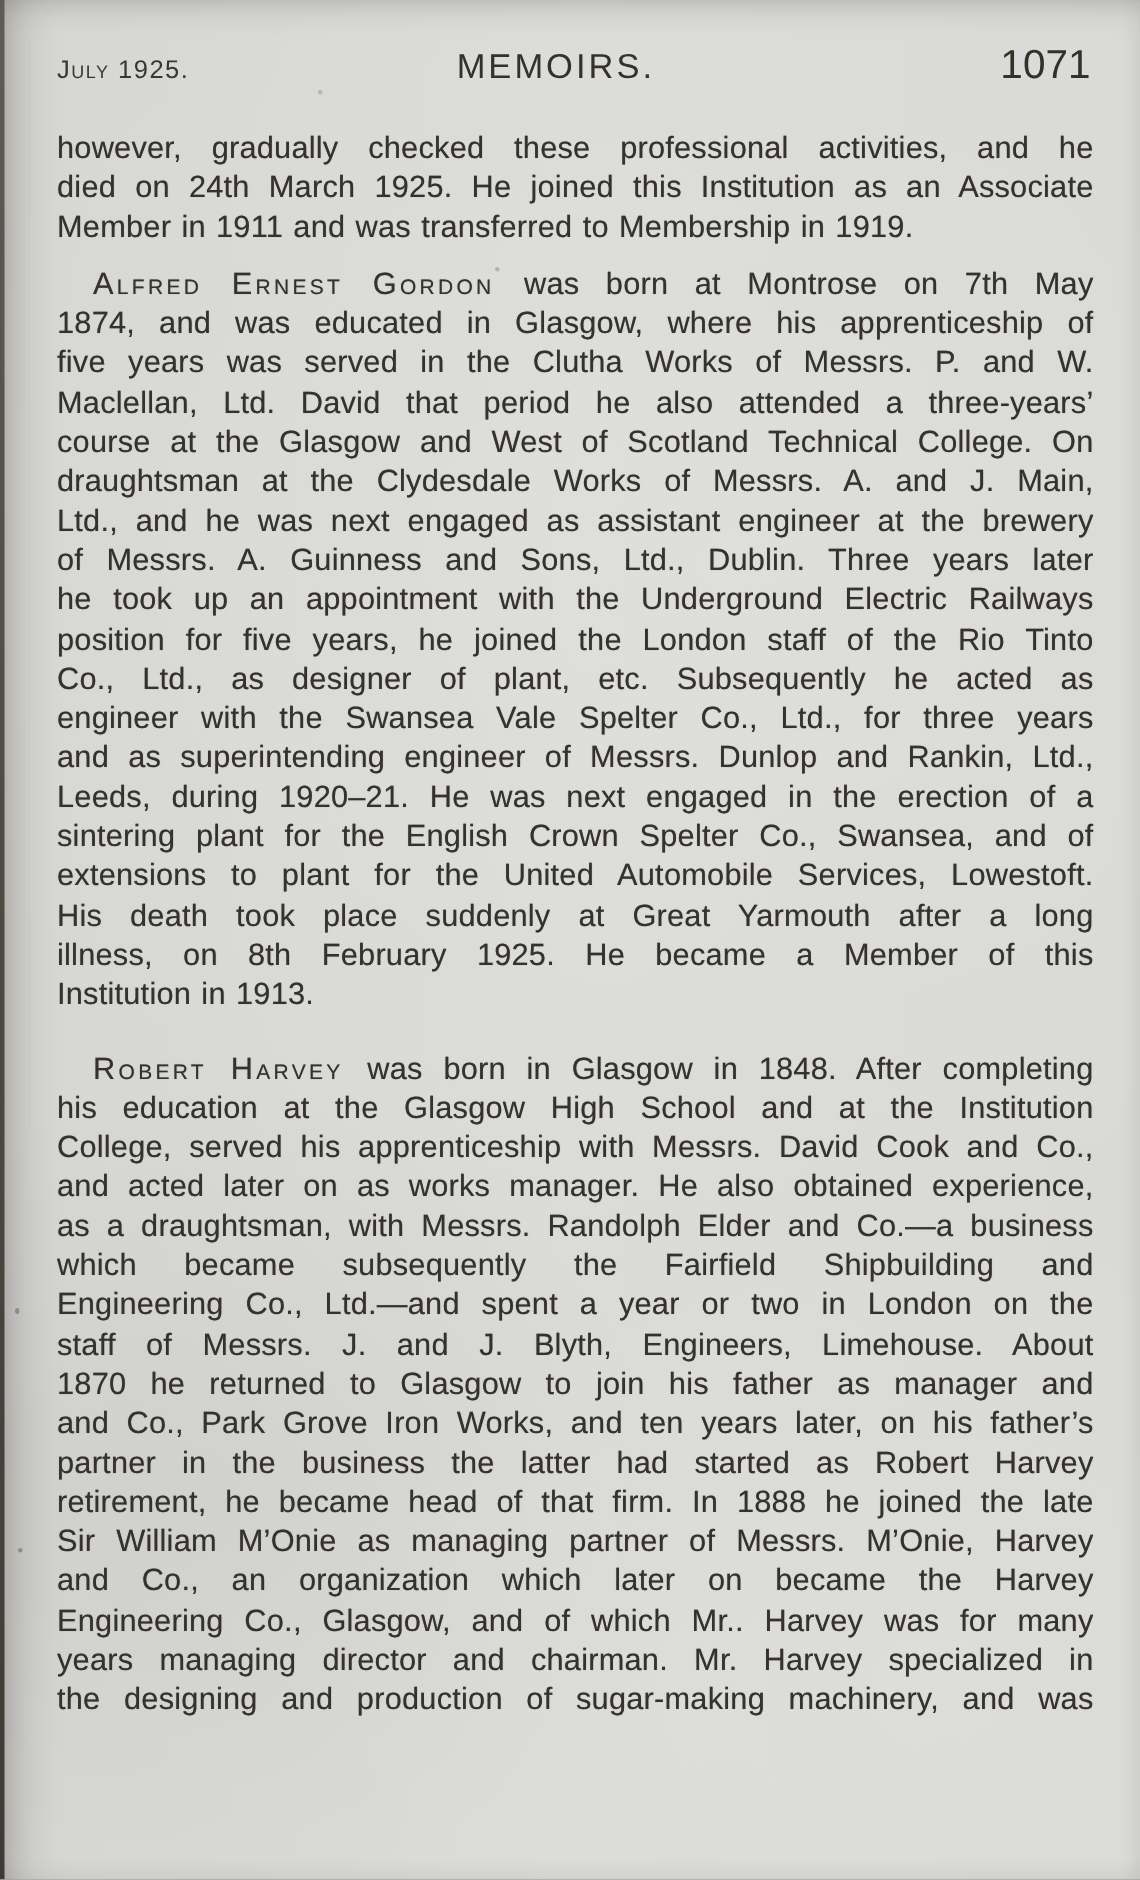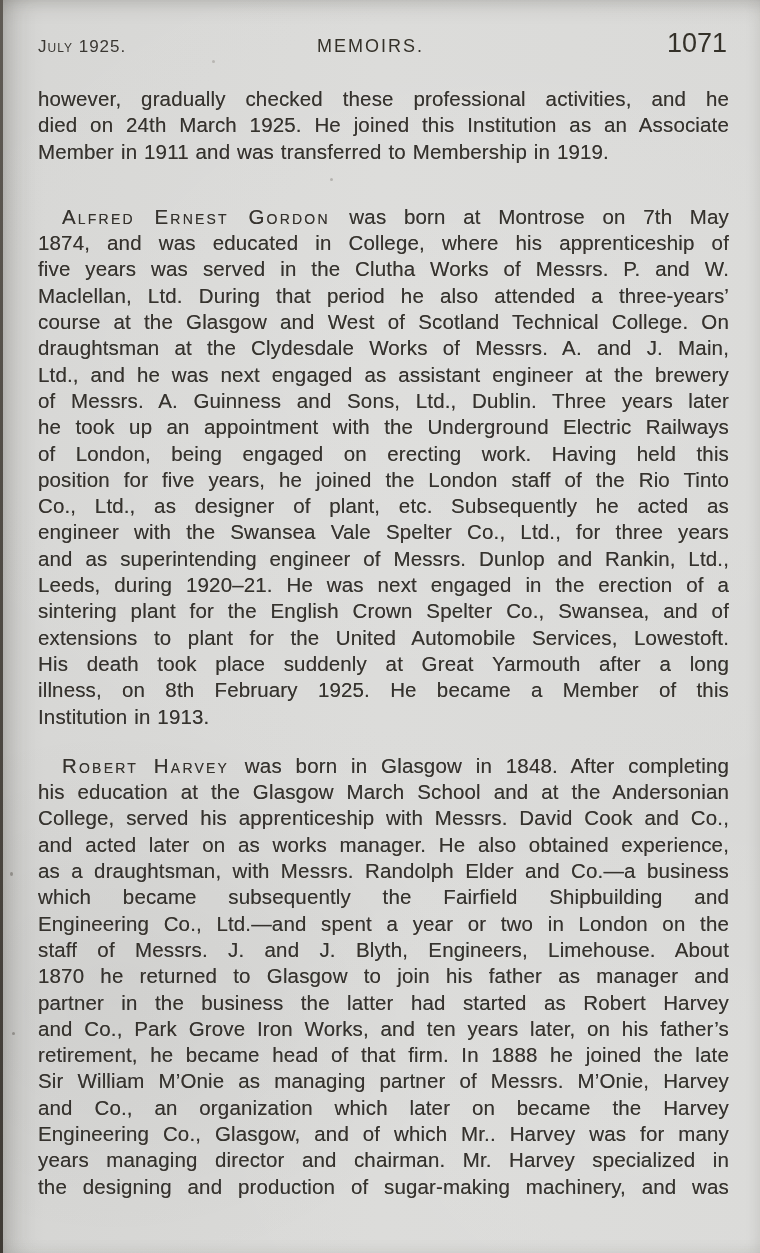--- a/index.html
+++ b/index.html
@@ -40,34 +40,34 @@
     align-items: baseline;
     margin: 28px 33px 0 38px;
   }
   .head-left {
     font-variant: small-caps;
     font-size: 17px;
     letter-spacing: 1px;
     color: #3a3732;
   }
   .head-center {
-    font-size: 18px;
+    font-size: 23px;
     letter-spacing: 2px;
     color: #343129;
     transform: translateX(-26px);
   }
   .head-right {
     font-size: 27px;
     color: #343129;
   }
   .body-text {
     margin: 27px 31px 0 38px;
   }
   .paragraph { margin: 0; }
-  .paragraph + .paragraph { margin-top: 39px; }
+  .paragraph + .paragraph { margin-top: 12px; }
   .paragraph:last-child { margin-top: 23px; }
   .line {
     font-size: 20.5px;
     line-height: 26.3px;
     height: 26.3px;
     letter-spacing: 0.15px;
     word-spacing: 1px;
     text-align: justify;
     text-align-last: justify;
     white-space: normal;
@@ -109,52 +109,51 @@
   </header>
 
   <main class="body-text" id="paragraphs">
       <div class="paragraph">
         <div class="line">however, gradually checked these professional activities, and he</div>
         <div class="line">died on 24th March 1925. He joined this Institution as an Associate</div>
         <div class="line lastleft">Member in 1911 and was transferred to Membership in 1919.</div>
       </div>
       <div class="paragraph">
         <div class="line indent"><span class="smallcaps">Alfred Ernest Gordon</span> was born at Montrose on 7th May</div>
-        <div class="line">1874, and was educated in College, where his apprenticeship of</div>
+        <div class="line">1874, and was educated in Glasgow, where his apprenticeship of</div>
         <div class="line">five years was served in the Clutha Works of Messrs. P. and W.</div>
-        <div class="line">Maclellan, Ltd. During that period he also attended a three-years’</div>
+        <div class="line">Maclellan, Ltd. David that period he also attended a three-years’</div>
         <div class="line">course at the Glasgow and West of Scotland Technical College. On</div>
         <div class="line">draughtsman at the Clydesdale Works of Messrs. A. and J. Main,</div>
         <div class="line">Ltd., and he was next engaged as assistant engineer at the brewery</div>
         <div class="line">of Messrs. A. Guinness and Sons, Ltd., Dublin. Three years later</div>
         <div class="line">he took up an appointment with the Underground Electric Railways</div>
-        <div class="line">of London, being engaged on erecting work. Having held this</div>
         <div class="line">position for five years, he joined the London staff of the Rio Tinto</div>
         <div class="line">Co., Ltd., as designer of plant, etc. Subsequently he acted as</div>
         <div class="line">engineer with the Swansea Vale Spelter Co., Ltd., for three years</div>
         <div class="line">and as superintending engineer of Messrs. Dunlop and Rankin, Ltd.,</div>
         <div class="line">Leeds, during 1920–21. He was next engaged in the erection of a</div>
         <div class="line">sintering plant for the English Crown Spelter Co., Swansea, and of</div>
         <div class="line">extensions to plant for the United Automobile Services, Lowestoft.</div>
         <div class="line">His death took place suddenly at Great Yarmouth after a long</div>
         <div class="line">illness, on 8th February 1925. He became a Member of this</div>
         <div class="line lastleft">Institution in 1913.</div>
       </div>
       <div class="paragraph">
         <div class="line indent"><span class="smallcaps">Robert Harvey</span> was born in Glasgow in 1848. After completing</div>
-        <div class="line">his education at the Glasgow March School and at the Andersonian</div>
+        <div class="line">his education at the Glasgow High School and at the Institution</div>
         <div class="line">College, served his apprenticeship with Messrs. David Cook and Co.,</div>
         <div class="line">and acted later on as works manager. He also obtained experience,</div>
         <div class="line">as a draughtsman, with Messrs. Randolph Elder and Co.—a business</div>
         <div class="line">which became subsequently the Fairfield Shipbuilding and</div>
         <div class="line">Engineering Co., Ltd.—and spent a year or two in London on the</div>
         <div class="line">staff of Messrs. J. and J. Blyth, Engineers, Limehouse. About</div>
         <div class="line">1870 he returned to Glasgow to join his father as manager and</div>
+        <div class="line">and Co., Park Grove Iron Works, and ten years later, on his father’s</div>
         <div class="line">partner in the business the latter had started as Robert Harvey</div>
-        <div class="line">and Co., Park Grove Iron Works, and ten years later, on his father’s</div>
         <div class="line">retirement, he became head of that firm. In 1888 he joined the late</div>
         <div class="line">Sir William M’Onie as managing partner of Messrs. M’Onie, Harvey</div>
         <div class="line">and Co., an organization which later on became the Harvey</div>
         <div class="line">Engineering Co., Glasgow, and of which Mr.. Harvey was for many</div>
         <div class="line">years managing director and chairman. Mr. Harvey specialized in</div>
         <div class="line">the designing and production of sugar-making machinery, and was</div>
       </div>
     </main>
 
   <div class="speck s1"></div>

